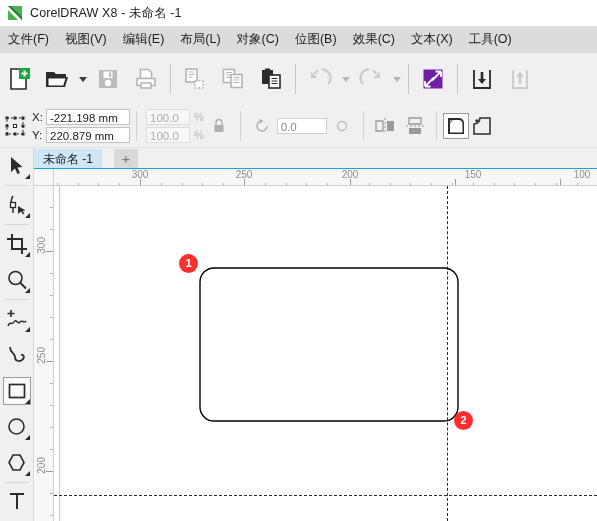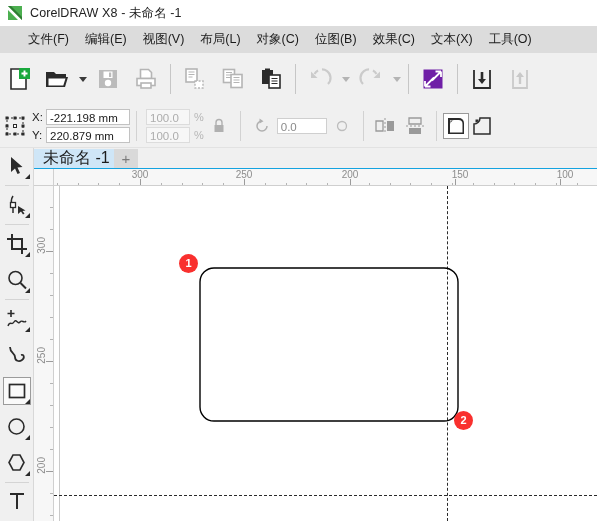--- a/index.html
+++ b/index.html
@@ -57,21 +57,21 @@
     align-items: center;
     box-sizing: border-box;
   }
   .menu-item {
     padding: 4px 8px 4px 8px;
     font-size: 12.5px;
     color: #1b1b1b;
     white-space: nowrap;
     cursor: default;
   }
-  .menu-item:first-child { margin-left: 20px; }
+  .menu-item:first-child { margin-left: 0; }
 
   
   .toolbar {
     position: absolute;
     left: 0; top: 53px;
     width: 597px; height: 52px;
     background: #f0f0f0;
     display: flex;
     align-items: center;
     box-sizing: border-box;
@@ -189,22 +189,22 @@
     background: #f0f0f0;
     box-sizing: border-box;
   }
   .doc-tab {
     position: absolute;
     left: 34px; top: 1px;
     height: 19px;
     padding: 0 9px;
     background: #cfe6f7;
     display: flex;
-    align-items: center;
-    font-size: 16px;
+    align-items: flex-end;
+    font-size: 12px;
     color: #1d1d1d;
     white-space: nowrap;
     box-sizing: border-box;
   }
   .tab-add {
     position: absolute;
     left: 114px; top: 1px;
     width: 24px; height: 19px;
     background: #d9d9d9;
     display: flex; align-items: center; justify-content: center;
@@ -382,22 +382,22 @@
     <svg class="app-logo" viewBox="0 0 16 16">
       <polygon points="1,1 15,1 15,15 1,15" fill="#4caf50"></polygon>
       <polygon points="1,1 15,15 11,15 1,5" fill="#ffffff"></polygon>
       <polygon points="1,1 15,15 15,12 4,1" fill="#2e7d32"></polygon>
     </svg>
     <span class="title-text">CorelDRAW X8 - 未命名 -1</span>
   </div>
 
   <div class="menubar">
     <div class="menu-item"><span>文件(F)</span></div>
+    <div class="menu-item"><span>视图(V)</span></div>
     <div class="menu-item"><span>编辑(E)</span></div>
-    <div class="menu-item"><span>视图(V)</span></div>
     <div class="menu-item"><span>布局(L)</span></div>
     <div class="menu-item"><span>对象(C)</span></div>
     <div class="menu-item"><span>位图(B)</span></div>
     <div class="menu-item"><span>效果(C)</span></div>
     <div class="menu-item"><span>文本(X)</span></div>
     <div class="menu-item"><span>工具(O)</span></div>
   </div>
 
   <div class="toolbar">
 
@@ -734,23 +734,23 @@
   <div class="ruler-topline"></div>
   <div class="ruler-corner"></div>
 
   <div class="hruler" id="hruler">
       <div class="hr-label" style="left: 86px;">300</div>
       <div class="hr-major" style="left: 86px;"></div>
       <div class="hr-label" style="left: 190px;">250</div>
       <div class="hr-major" style="left: 190px;"></div>
       <div class="hr-label" style="left: 296px;">200</div>
       <div class="hr-major" style="left: 296px;"></div>
-      <div class="hr-label" style="left: 406px;">150</div>
+      <div class="hr-label" style="left: 419px;">150</div>
       <div class="hr-major" style="left: 401px;"></div>
-      <div class="hr-label" style="left: 511px;">100</div>
+      <div class="hr-label" style="left: 528px;">100</div>
       <div class="hr-major" style="left: 506px;"></div>
       <div class="hr-minor" style="left: 3px;"></div>
       <div class="hr-minor" style="left: 24px;"></div>
       <div class="hr-minor" style="left: 44px;"></div>
       <div class="hr-minor" style="left: 65px;"></div>
       <div class="hr-minor" style="left: 107px;"></div>
       <div class="hr-minor" style="left: 128px;"></div>
       <div class="hr-minor" style="left: 148px;"></div>
       <div class="hr-minor" style="left: 169px;"></div>
       <div class="hr-minor" style="left: 211px;"></div>

